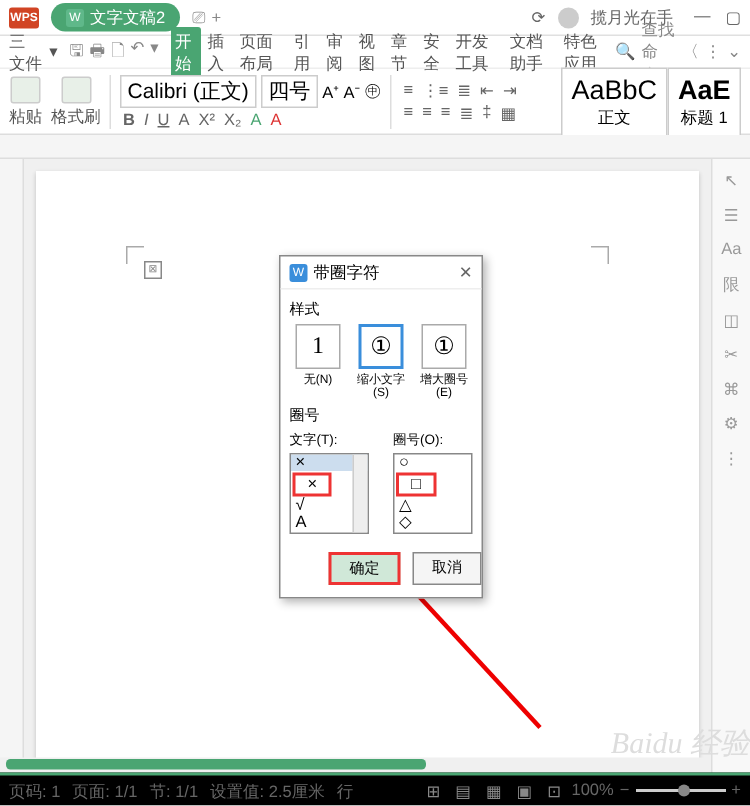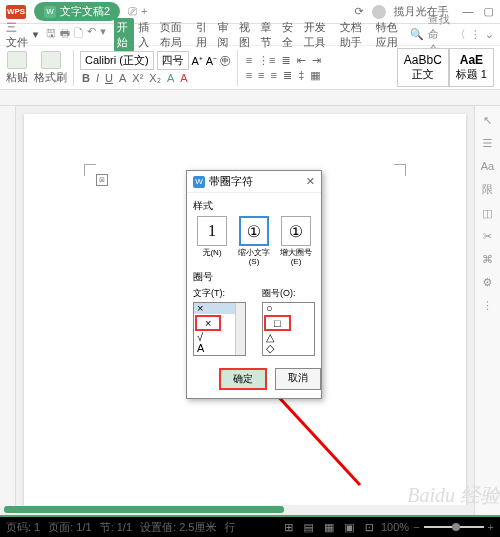--- a/index.html
+++ b/index.html
@@ -17,26 +17,26 @@
 .menu-icons{display:flex;gap:4px;color:#888;margin:0 6px}
 .menu-items{display:flex;gap:1px}
 .menu-items span{padding:2px 3px}
 .menu-active{background:#4aa572;color:#fff;border-radius:2px}
 .menu-search{margin-left:auto;display:flex;align-items:center;gap:4px;color:#888}
 .toolbar{height:44px;display:flex;align-items:center;padding:2px 6px;border-bottom:1px solid #ddd;gap:6px}
 .tb-grp{display:flex;flex-direction:column;align-items:center;font-size:9px;color:#555;gap:1px}
 .tb-icon{width:20px;height:18px;background:#e8f0e8;border:1px solid #ccc;border-radius:2px}
 .sep{width:1px;height:36px;background:#ddd}
 .font-row{display:flex;gap:3px;align-items:center}
-.font-sel{border:1px solid #ccc;padding:1px 4px;font-size:11px;background:#fff}
+.font-sel{border:1px solid #ccc;padding:1px 4px;font-size:14px;background:#fff}
 .fmt-btns{display:flex;gap:2px;color:#666;font-size:10px}
 .fmt-btns span{padding:0 2px}
 .styles{display:flex;margin-left:auto}
 .style-box{border:1px solid #ccc;padding:4px 6px;text-align:center;font-size:9px;background:#fff}
-.style-box .big{font-size:12px}
+.style-box .big{font-size:18px}
 .ruler{height:16px;background:#f5f5f5;border-bottom:1px solid #ddd;position:relative}
 .canvas-wrap{position:relative;height:410px;background:#f0f0f0;display:flex}
 .vruler{width:16px;background:#f5f5f5;border-right:1px solid #ddd}
 .doc{flex:1;background:#fff;margin:8px 8px 8px 8px;box-shadow:0 1px 3px rgba(0,0,0,0.2);position:relative}
 .corner{position:absolute;width:12px;height:12px;border:1px solid #aaa}
 .c-tl{top:50px;left:60px;border-right:none;border-bottom:none}
 .c-tr{top:50px;right:60px;border-left:none;border-bottom:none}
 .field-mark{position:absolute;top:60px;left:72px;width:12px;height:12px;border:1px solid #888;font-size:7px;text-align:center;line-height:10px;color:#888}
 .sidebar{width:26px;background:#f8f8f8;border-left:1px solid #ddd;display:flex;flex-direction:column;align-items:center;gap:10px;padding-top:8px;color:#999;font-size:12px}
 .statusbar{position:absolute;bottom:0;left:0;right:0;height:22px;background:#000000;border-top:2px solid #4aa572;display:flex;align-items:center;padding:0 6px;font-size:9px;color:#666;gap:8px}

